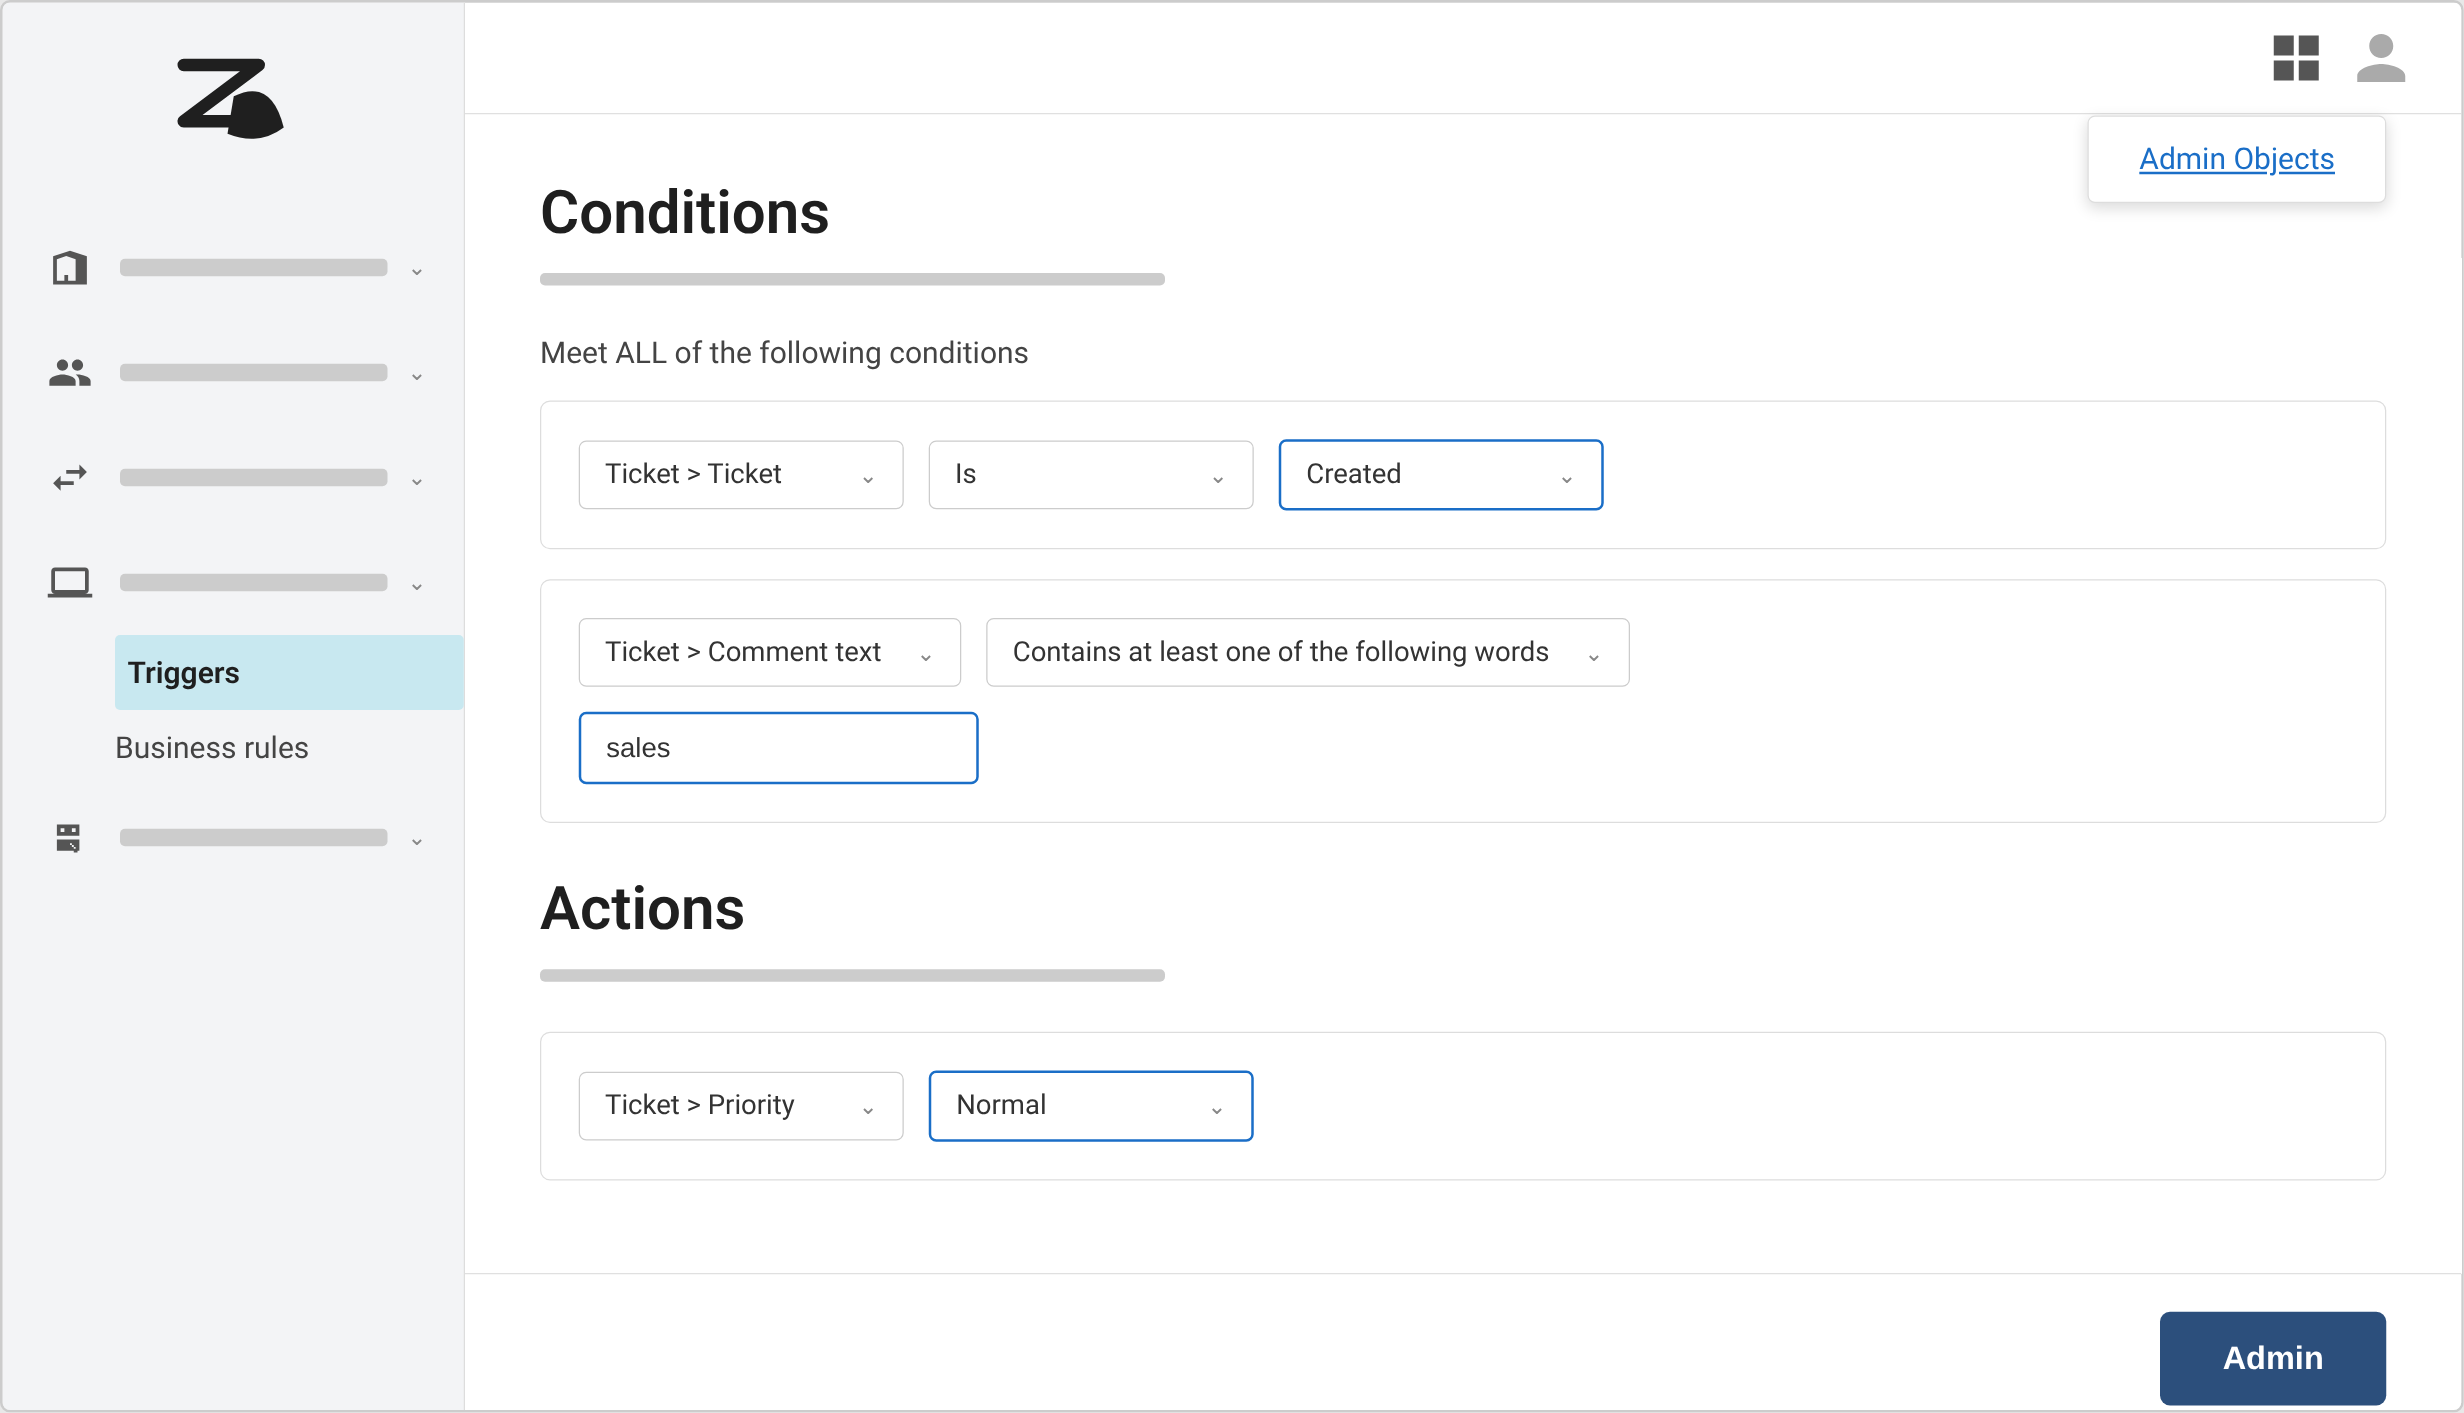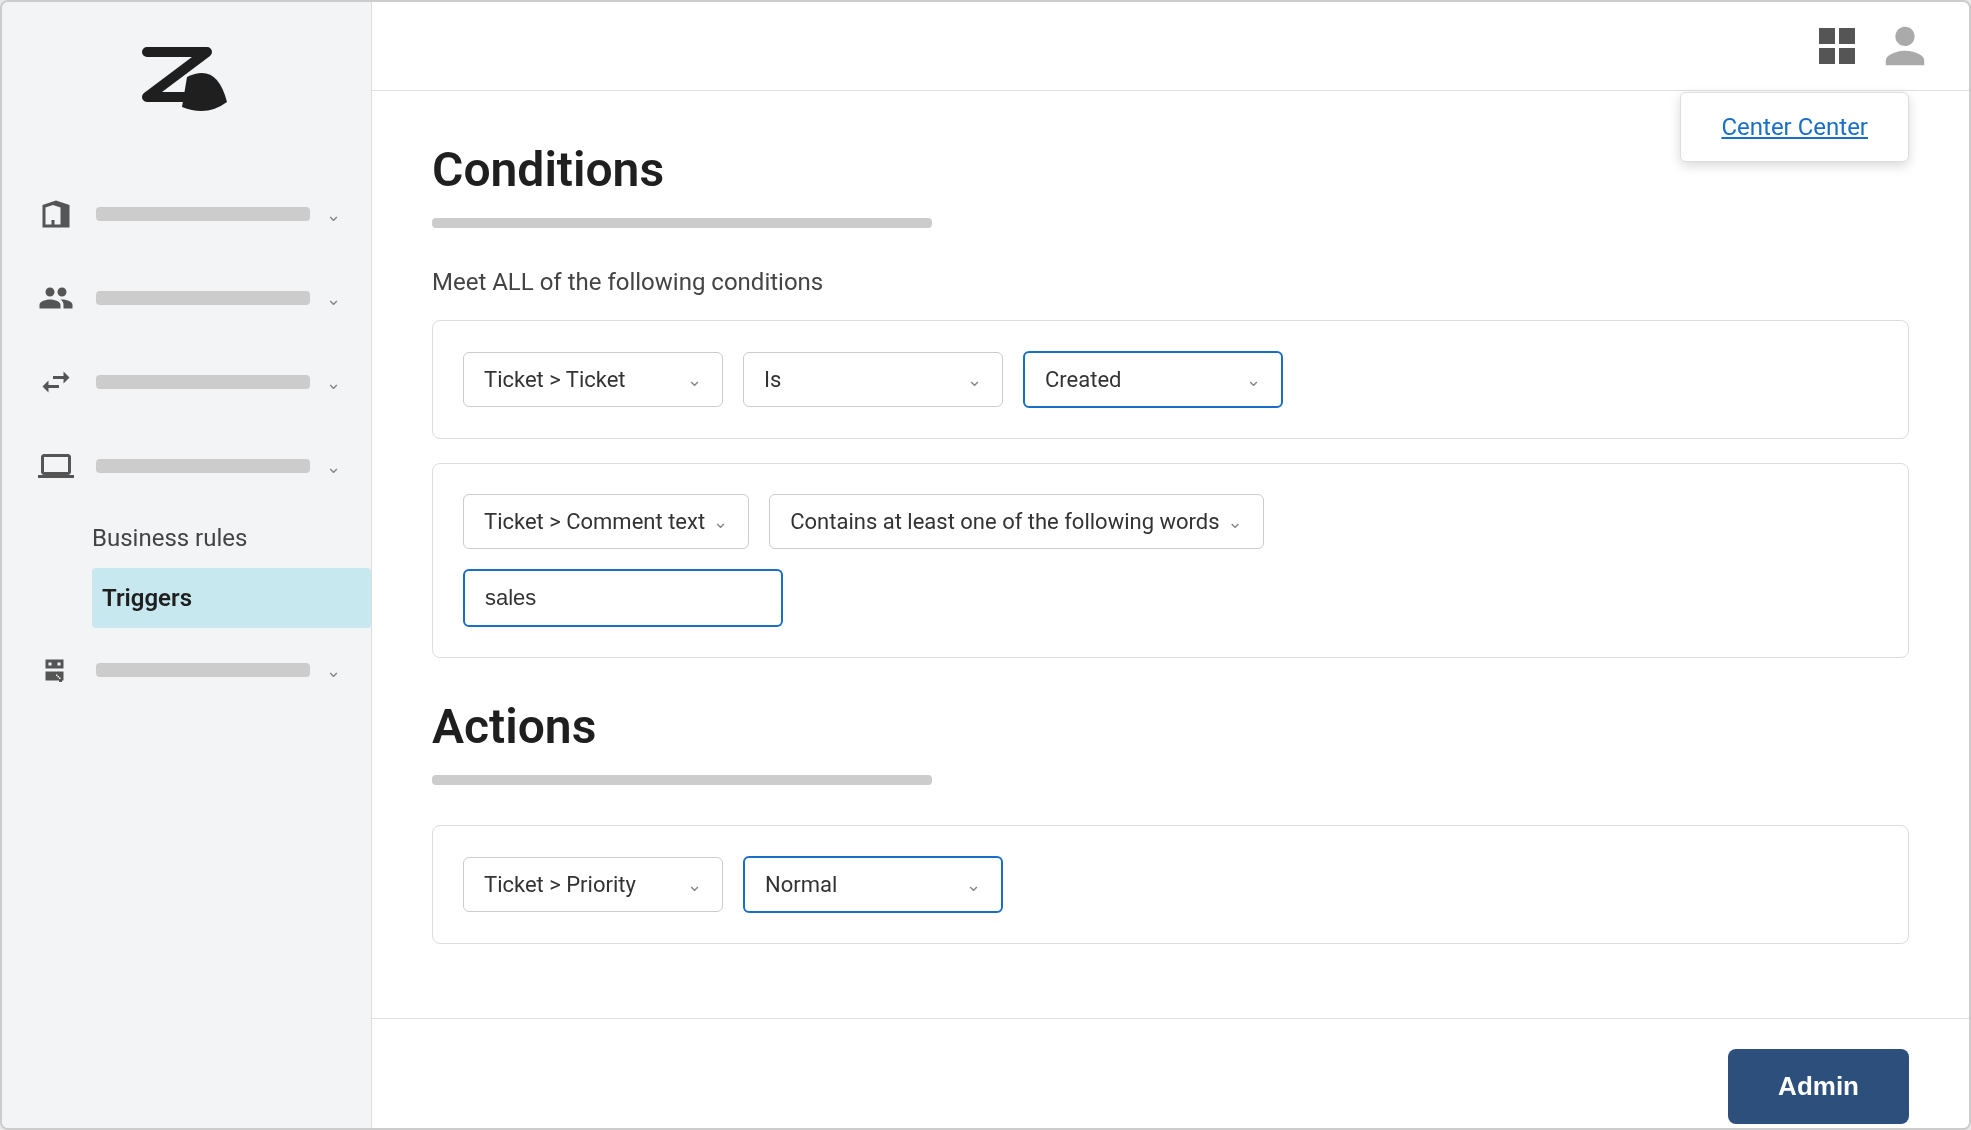--- a/index.html
+++ b/index.html
@@ -193,21 +193,21 @@
     .select-field {
       display: flex;
       align-items: center;
       border: 1px solid #ccc;
       border-radius: 6px;
       padding: 14px 20px;
       font-size: 22px;
       color: #333;
       cursor: pointer;
       background: #fff;
-      gap: 8px;
+      gap: 28px;
       min-width: 260px;
     }
     .select-field.focused {
       border: 2px solid #1a6ec7;
     }
     .select-label {
       flex: 1;
     }
     .chevron-down {
       color: #888;
@@ -294,22 +294,22 @@
           <svg viewBox="0 0 24 24" xmlns="http://www.w3.org/2000/svg">
             <path d="M20 18c1.1 0 1.99-.9 1.99-2L22 6c0-1.1-.9-2-2-2H4c-1.1 0-2 .9-2 2v10c0 1.1.9 2 2 2H0v2h24v-2h-4zM4 6h16v10H4V6z"></path>
           </svg>
         </div>
         <div class="nav-label-bar"></div>
         <div class="nav-chevron">⌄</div>
       </div>
 
 
       <div class="sub-nav">
+        <div class="sub-nav-item active">Triggers</div>
         <div class="sub-nav-item">Business rules</div>
-        <div class="sub-nav-item active">Triggers</div>
       </div>
 
       <div class="nav-item">
         <div class="nav-icon">
           <svg viewBox="0 0 24 24" xmlns="http://www.w3.org/2000/svg">
             <path d="M11 11H5V5h6v6zm-4-2h2V7H7v2zm10 2h-6V5h6v6zm-4-2h2V7h-2v2zm4 10h-6v-6h6v6zm-4-2h2v-2h-2v2zm-6 2H5v-6h6v6zm-4-2h2v-2H7v2zm9-1h2v2h1v-3h-3v1zm-2-2h1v1h-1v-1zm3 0h1v1h-1v-1zm-1 4h1v1h-1v-1zm2 0h2v2h-2v-2z"></path>
           </svg>
         </div>
         <div class="nav-label-bar"></div>
         <div class="nav-chevron">⌄</div>
@@ -327,21 +327,21 @@
           </svg>
         </div>
         <div class="user-icon">
           <svg viewBox="0 0 24 24" fill="#aaa" xmlns="http://www.w3.org/2000/svg" width="48" height="48">
             <path d="M12 12c2.7 0 4.8-2.1 4.8-4.8S14.7 2.4 12 2.4 7.2 4.5 7.2 7.2 9.3 12 12 12zm0 2.4c-3.2 0-9.6 1.6-9.6 4.8v2.4h19.2v-2.4c0-3.2-6.4-4.8-9.6-4.8z"></path>
           </svg>
         </div>
       </div>
 
       <div class="admin-center-dropdown">
-        <span class="admin-center-link">Center Center</span>
+        <span class="admin-center-link">Admin Objects</span>
       </div>
     </div>
 
     <div class="content-area">
 
       <div class="section-title">Conditions</div>
       <div class="section-divider"></div>
 
       <div class="conditions-subtitle">Meet ALL of the following conditions</div>
 

